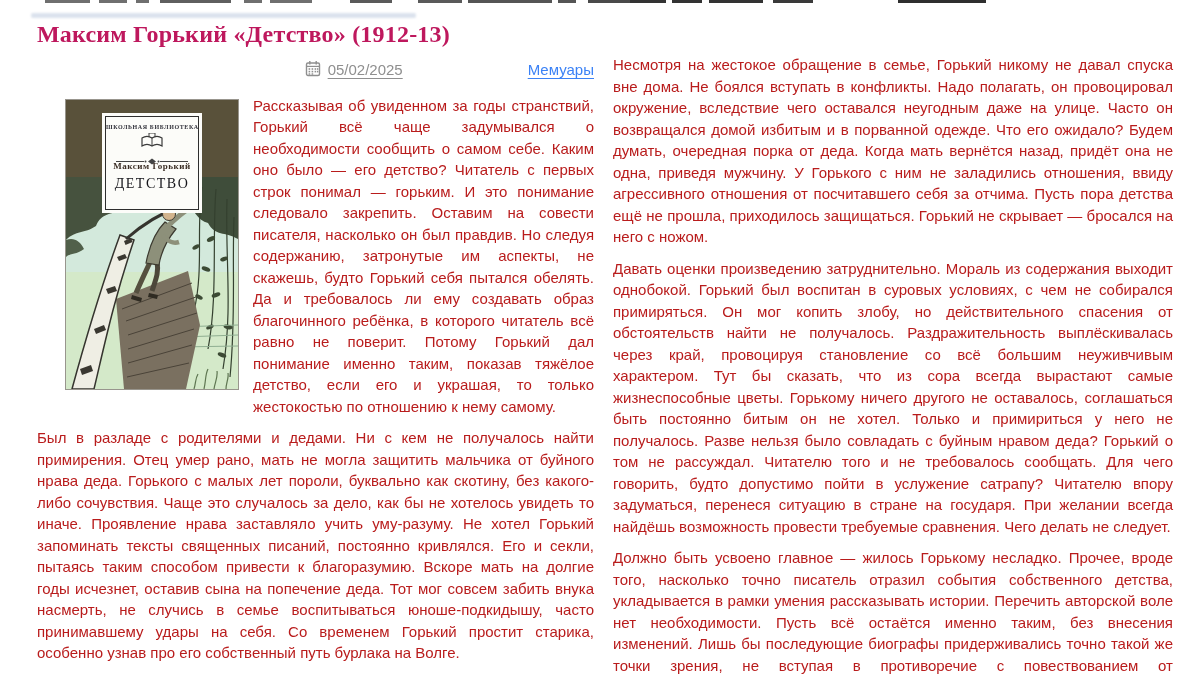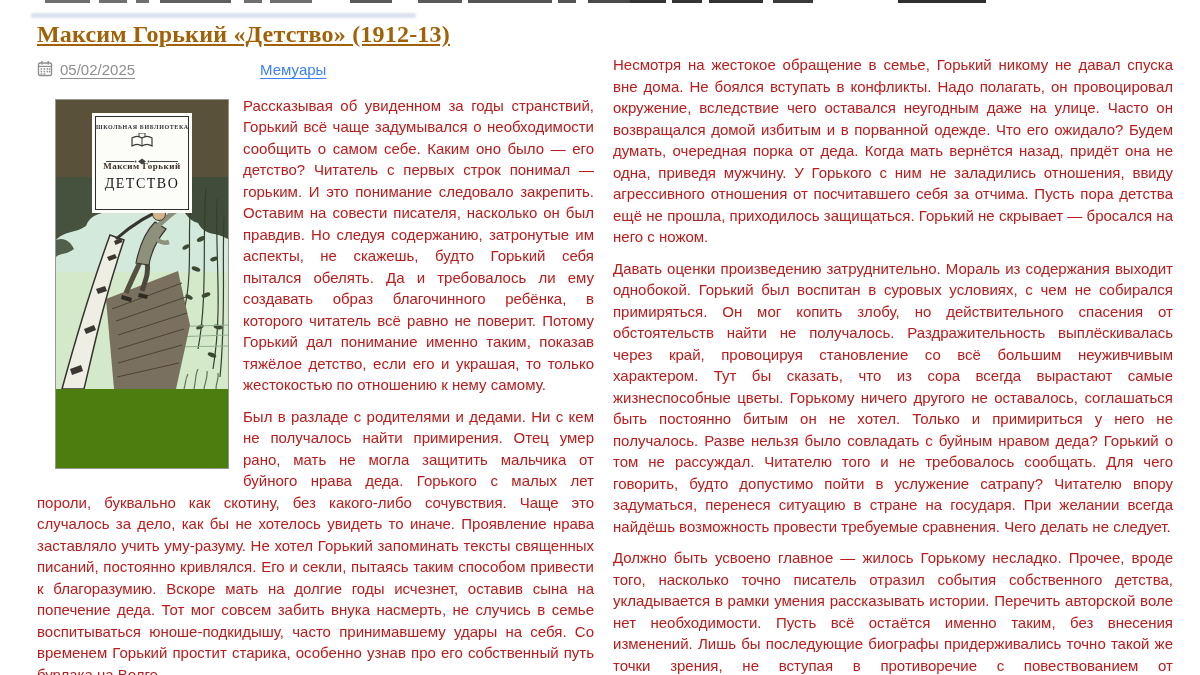--- a/index.html
+++ b/index.html
@@ -15,38 +15,38 @@
   .frag{position:absolute;top:0;height:3px;background:#555;}
   .top-smudge{position:absolute;top:13px;left:31px;width:385px;height:5px;
     background:rgba(125,150,190,0.28);filter:blur(1px);border-radius:2px;}
 
   .columns{display:flex;padding:0 27px 0 37px;}
   .col-left{flex:0 0 557px;width:557px;}
   .col-right{flex:0 0 560px;width:560px;margin-left:19px;padding-top:54px;}
 
   h1.post-title{
     margin:20px 0 0;font-family:"Liberation Serif","DejaVu Serif",serif;
-    font-size:24px;font-weight:700;color:#a16207;letter-spacing:.2px;line-height:1.2;text-decoration:underline;
-  }
-  .meta-row{margin-top:11px;display:flex;align-items:center;font-size:15px;color:#8f8f8f;height:20px;}
+    font-size:24px;font-weight:700;color:#be185d;letter-spacing:.2px;line-height:1.2;
+  }
+  .meta-row{margin-top:11px;display:flex;align-items:center;font-size:15px;color:#8f8f8f;height:20px;justify-content:flex-end;}
   .date-link{display:flex;align-items:center;gap:7px;color:#8f8f8f;cursor:pointer;}
   .date-text{text-decoration:underline;text-underline-offset:3px;}
   .category-link{margin-left:125px;color:#3b82f6;text-decoration:underline;
     text-underline-offset:3px;cursor:pointer;}
 
   .article-left{margin-top:15px;}
   p.body-p{
     margin:0 0 10px;font-size:15px;line-height:21.5px;color:#b91c1c;
     text-align:justify;text-align-last:left;
   }
 
   
   .book-cover{
-    float:left;width:174px;height:370px;margin:4px 14px 20px 18px;
-    position:relative;border:1px solid #98958d;box-sizing:border-box;background:#4d7c0f;
+    float:left;width:174px;height:291px;margin:4px 14px 20px 28px;
+    position:relative;border:1px solid #98958d;box-sizing:border-box;background:#7dd3fc;
   }
   .cover-band{height:77px;background:#59513a;}
   .cover-illustration{position:absolute;top:77px;left:0;}
   .cover-label{
     position:absolute;top:16px;left:50%;transform:translateX(-50%);
     width:94px;height:94px;background:#fcfcf9;border:1px solid #2e2e2e;
     box-shadow:0 0 0 3px #fcfcf9;box-sizing:border-box;text-align:center;padding-top:7px;
   }
   .cover-series{font-family:"Liberation Serif","DejaVu Serif",serif;font-weight:700;
     font-size:6px;letter-spacing:.6px;color:#2f2f38;white-space:nowrap;}

